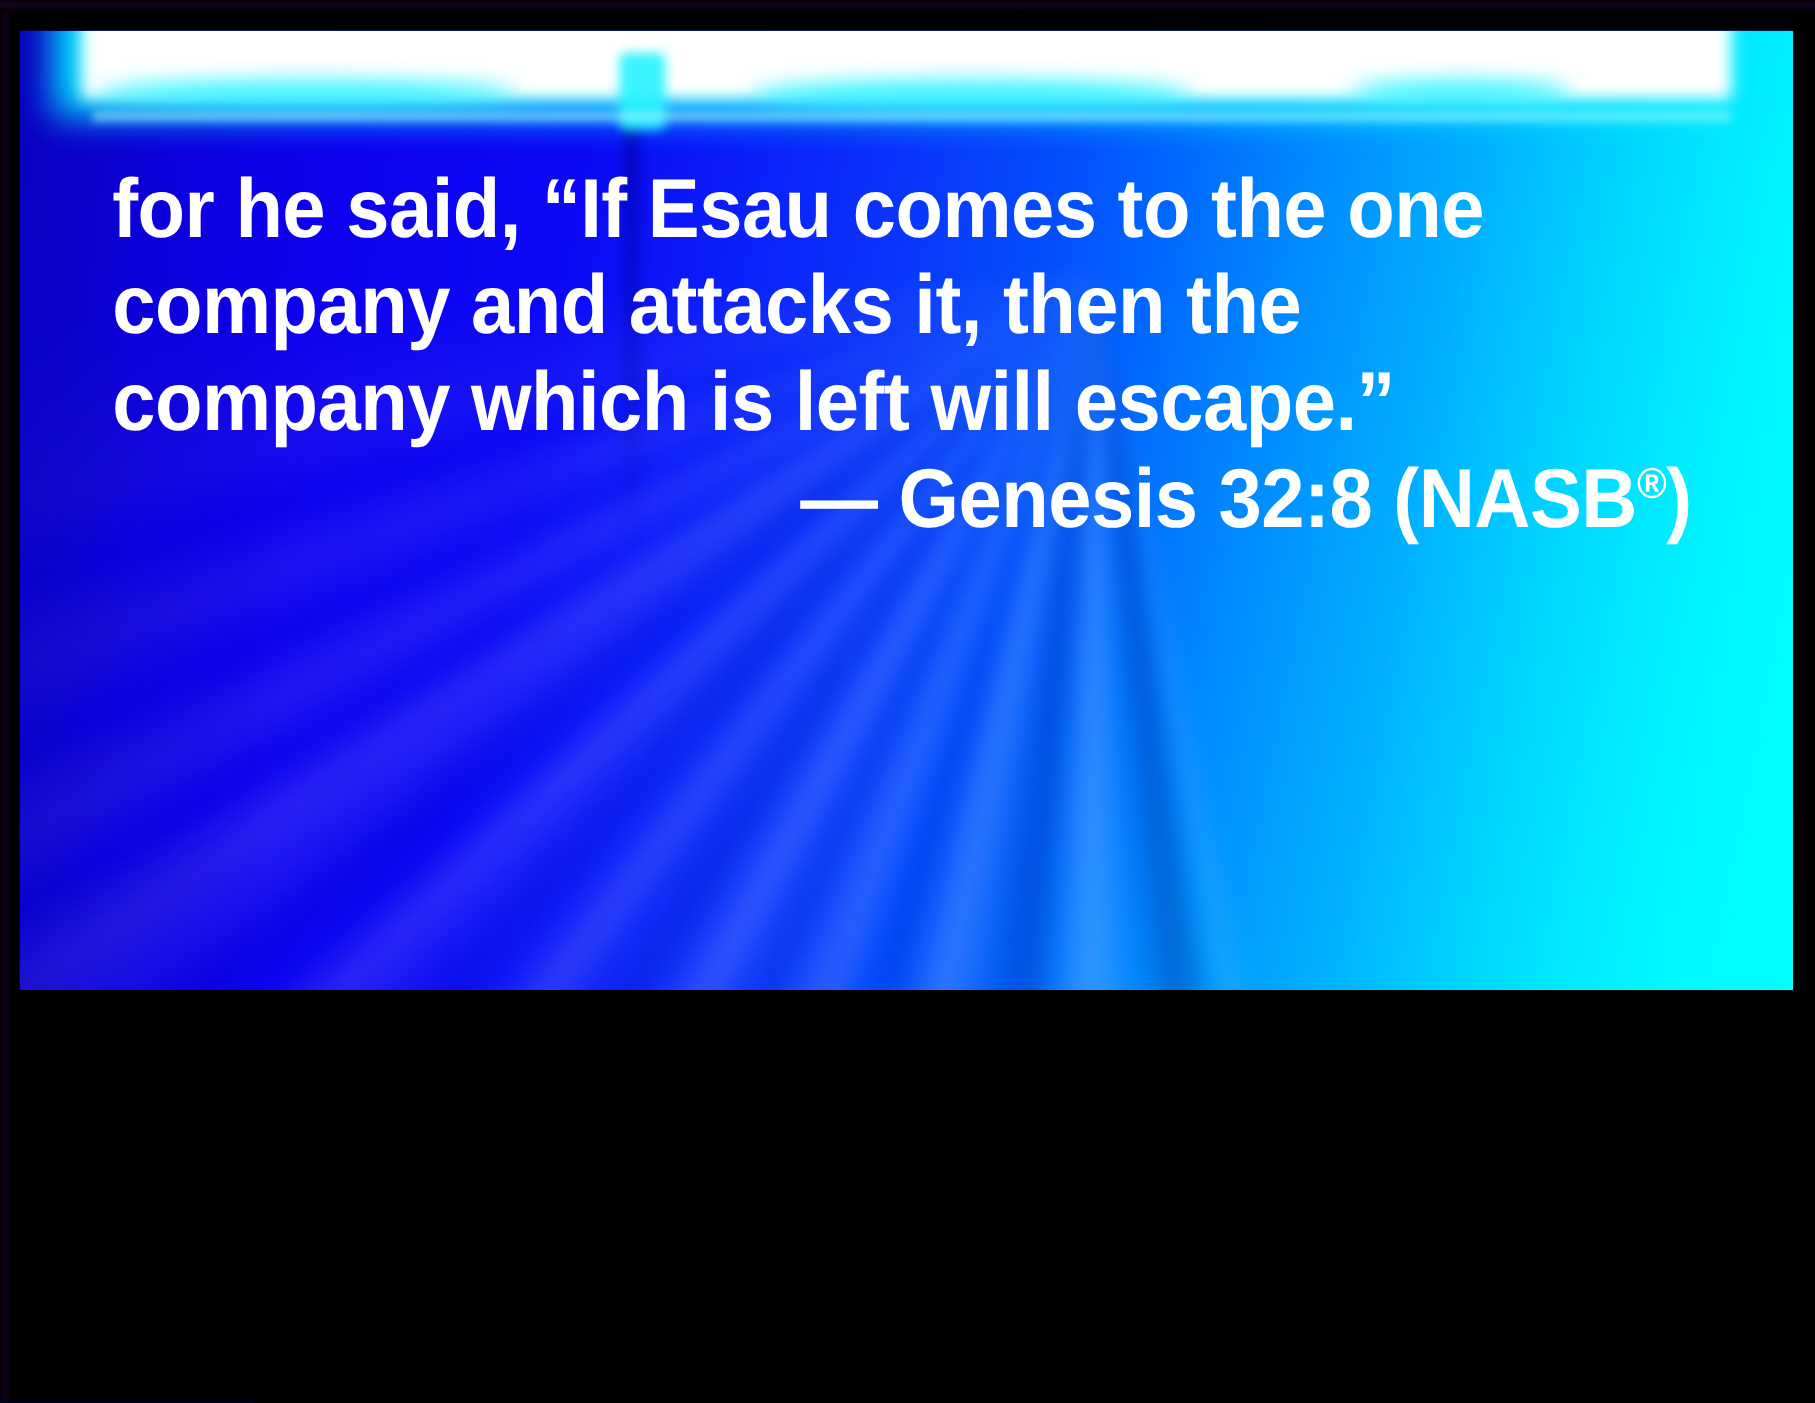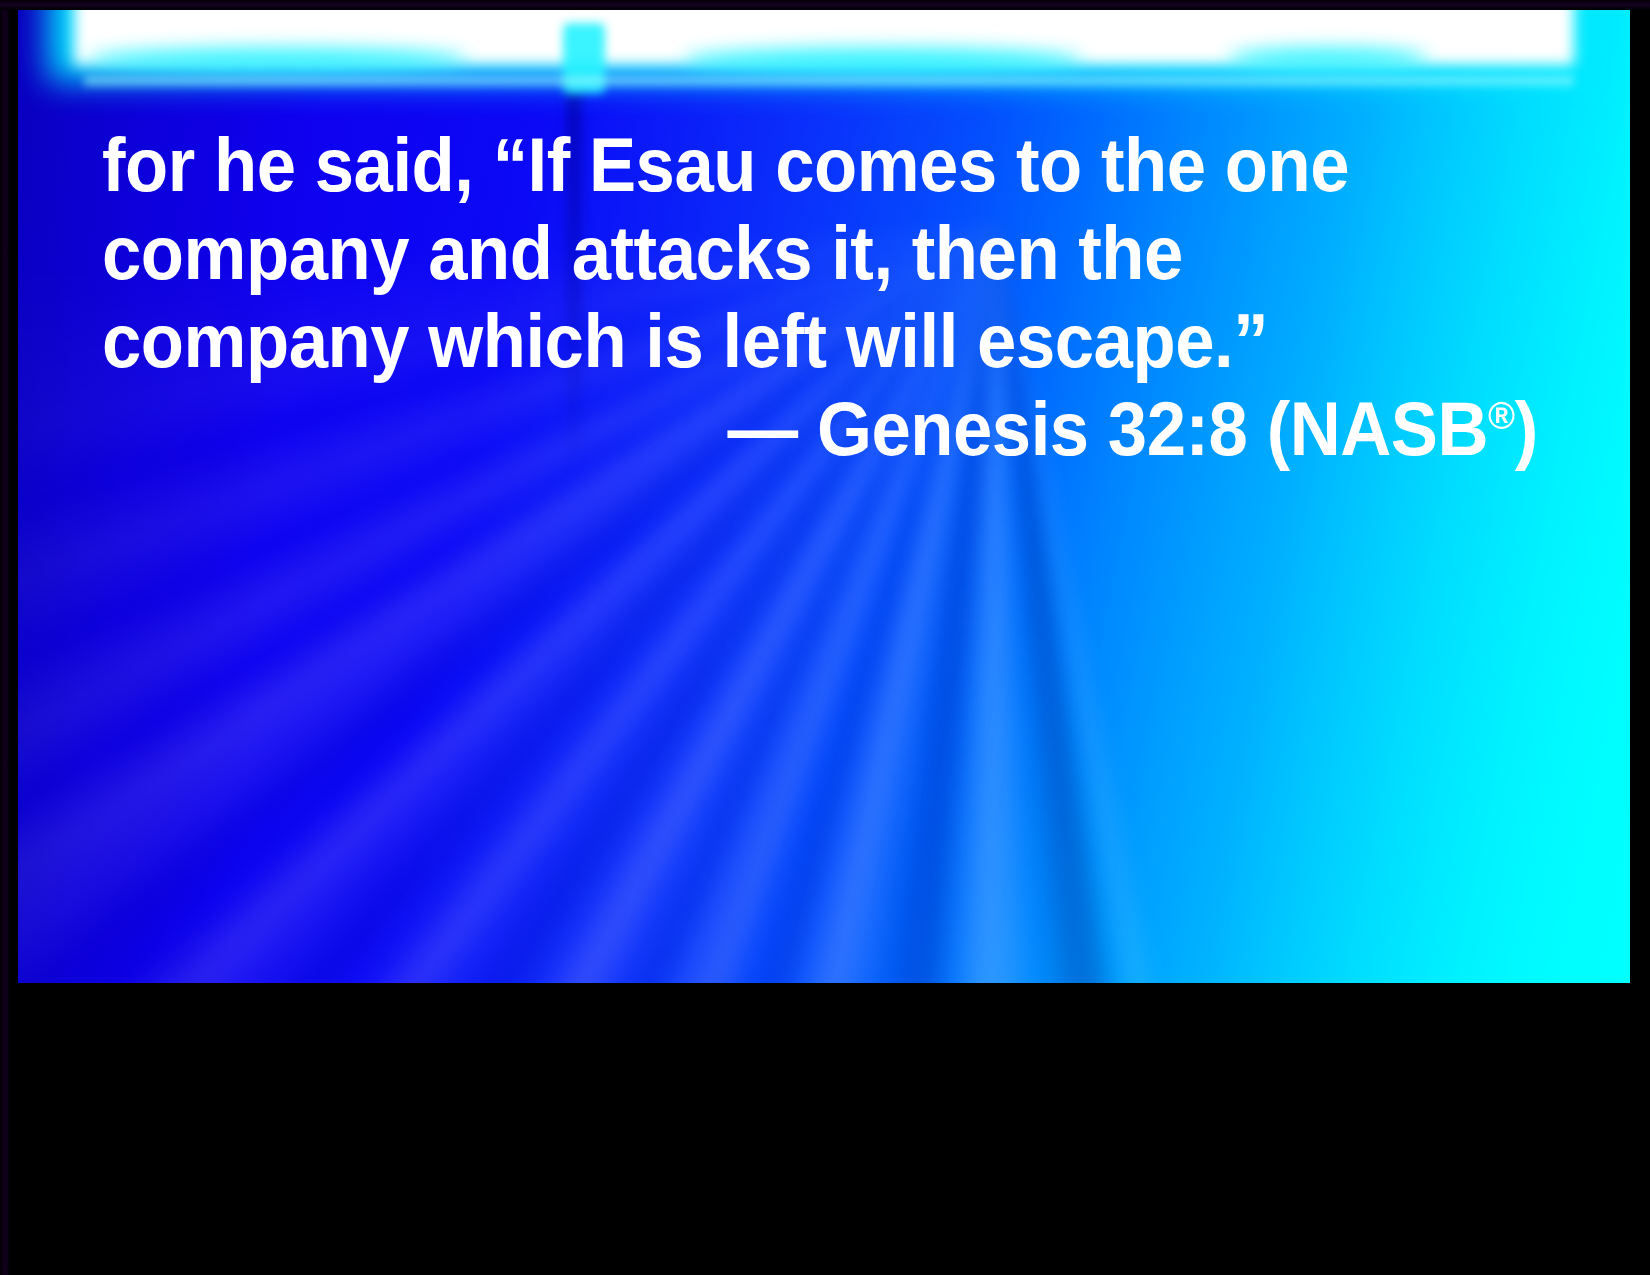--- a/index.html
+++ b/index.html
@@ -39,23 +39,23 @@
     width: 1650px; height: 10px;
     background: linear-gradient(to bottom, #060009 0%, #14021f 50%, #000000 100%);
     z-index: 2;
     pointer-events: none;
   }
 
   
   .canvas {
     position: absolute;
     left: 18px;
-    top: 3px;
+    top: 28px;
     width: 1612px;
-    height: 980px;
+    height: 872px;
     overflow: hidden;
     background: #0c00f6;
   }
 
   
   .bg-base {
     position: absolute;
     inset: 0;
     background:
       linear-gradient(102deg,

